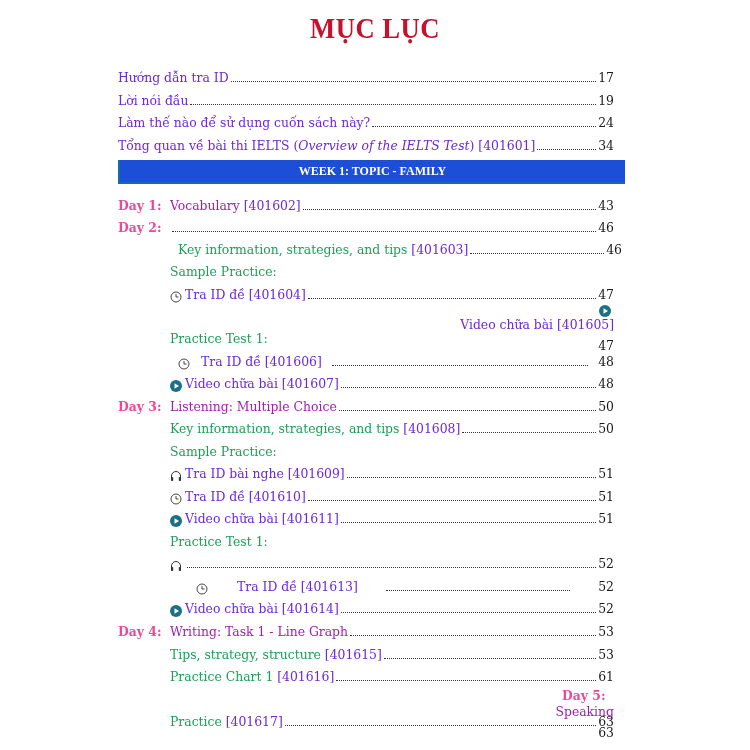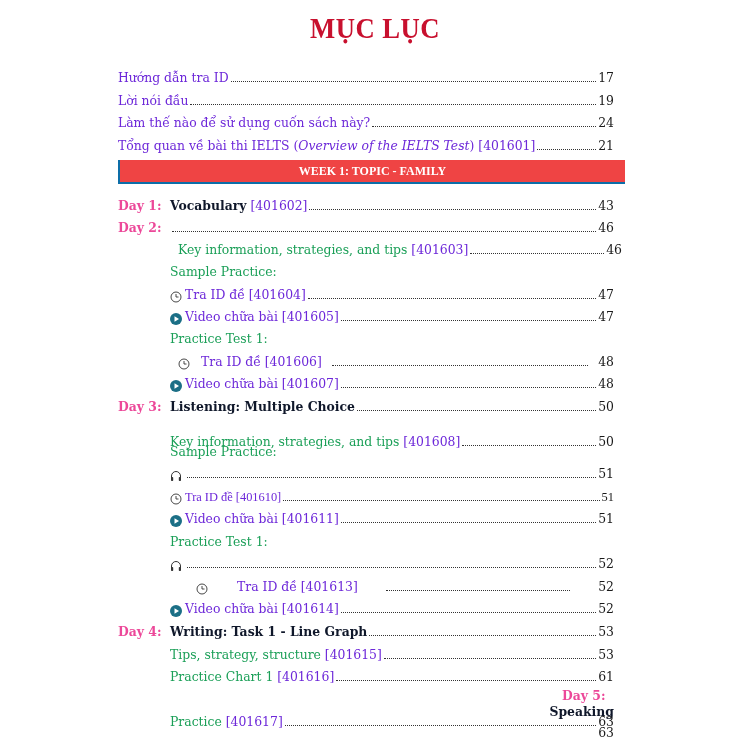--- a/index.html
+++ b/index.html
@@ -6,28 +6,28 @@
     body { width:750px; height:750px; position:relative; overflow:hidden;
            font-family:"DejaVu Serif", "Liberation Serif", serif; color:#1a1a1a; }
     .title { position:absolute; top:12px; left:0; width:750px; text-align:center;
              font-family:"Liberation Serif", serif; font-weight:bold; font-size:29px;
              color:#c8102e; letter-spacing:0.5px; transform:scaleX(0.92); }
     .row { position:absolute; left:0; width:496px; height:20px; display:flex; align-items:flex-end;
            font-size:12.4px; line-height:16px; white-space:nowrap; }
     .row .day { width:52px; flex:none; color:#ec4899; font-weight:bold; }
     .row .indent { width:52px; flex:none; }
     .row .label { flex:none; }
-    .row .red { color:#0f172a; font-weight:bold; }
+    .row .red { color:#a21caf; font-weight:normal; }
     .row .green { color:#1a9f57; }
     .row .black { color:#6d28d9; }
     .row .leader { flex:1; border-bottom:1px dotted #333; margin:0 2px 4px 2px; height:1px; }
     .row .page { flex:none; color:#1a1a1a; text-align:right; }
     .icon { display:inline-block; width:12px; height:12px; margin-right:3px; vertical-align:-1px; }
     .banner { position:absolute; left:118px; top:160px; width:507px; height:24px;
-              background:#ef4444; border-left:2px solid #0d6ea8; border-bottom:2px solid #0d6ea8;
+              background:#1d4ed8; border-left:2px solid #0d6ea8; border-bottom:2px solid #0d6ea8;
               box-sizing:border-box; color:#ffffff; font-weight:bold; font-size:12px;
               display:flex; align-items:center; justify-content:center;
               font-family:"Liberation Serif", serif; }
   </style>
 </head>
 <body>
 
 <div class="title">MỤC LỤC</div>
 
 <div class="row" style="top:66px;left:118px;">
@@ -41,21 +41,21 @@
   <span class="page">19</span>
 </div>
 <div class="row" style="top:111px;left:118px;">
   <span class="label black">Làm thế nào để sử dụng cuốn sách này?</span>
   <span class="leader"></span>
   <span class="page">24</span>
 </div>
 <div class="row" style="top:134px;left:118px;">
   <span class="label black"><span>Tổng quan về bài thi IELTS (</span><i>Overview of the IELTS Test</i><span>) [401601]</span></span>
   <span class="leader"></span>
-  <span class="page">21</span>
+  <span class="page">34</span>
 </div>
 
 <div class="banner">WEEK 1: TOPIC - FAMILY</div>
 
 <div id="entries">
     <div class="row" style="top: 194px; left: 118px;">
       <span class="day">Day 1:</span>
       <span class="label"><span class="red">Vocabulary</span><span class="black"> [401602]</span></span>
       <span class="leader"></span>
       <span class="page">43</span>
@@ -78,21 +78,21 @@
     <div class="row" style="top: 283px; left: 118px;">
       <span class="indent"></span>
       <span class="icon"><svg viewBox="0 0 12 12" width="12" height="12">
           <circle cx="6" cy="6" r="5" fill="none" stroke="#333" stroke-width="0.9"></circle>
           <path d="M6 3v3h2.5" fill="none" stroke="#333" stroke-width="0.9"></path>
         </svg></span>
       <span class="label black">Tra ID đề [401604]</span>
       <span class="leader"></span>
       <span class="page">47</span>
     </div>
-    <div class="row" style="top: 305px; left: 118px;">
+    <div class="row" style="top: 305px; left: 118px; flex-direction: column;">
       <span class="indent"></span>
       <span class="icon"><svg viewBox="0 0 12 12" width="12" height="12">
           <circle cx="6" cy="6" r="6" fill="#1b6f86"></circle>
           <path d="M4.5 3.3L9 6 4.5 8.7z" fill="#fff"></path>
         </svg></span>
       <span class="label black">Video chữa bài [401605]</span>
       <span class="leader"></span>
       <span class="page">47</span>
     </div>
     <div class="row" style="top: 327px; left: 118px;">
@@ -118,41 +118,42 @@
       <span class="label black">Video chữa bài [401607]</span>
       <span class="leader"></span>
       <span class="page">48</span>
     </div>
     <div class="row" style="top: 395px; left: 118px;">
       <span class="day">Day 3:</span>
       <span class="label"><span class="red">Listening: Multiple Choice</span><span class="black"></span></span>
       <span class="leader"></span>
       <span class="page">50</span>
     </div>
-    <div class="row" style="top: 430px; left: 118px; justify-content: center;">
+    <div class="row" style="top: 417px; left: 118px; justify-content: center;">
       <span class="indent"></span>
       <span class="label"><span class="green">Key information, strategies, and tips</span><span class="black"> [401608]</span></span>
       <span class="leader"></span>
       <span class="page">50</span>
     </div>
     <div class="row" style="top: 440px; left: 118px;">
       <span class="indent"></span>
       <span class="label green">Sample Practice:</span>
     </div>
     <div class="row" style="top: 462px; left: 118px;">
       <span class="indent"></span>
       <span class="icon"><svg viewBox="0 0 12 12" width="12" height="12">
           <path d="M1.5 8V6a4.5 4.5 0 0 1 9 0v2" fill="none" stroke="#333" stroke-width="1"></path>
           <rect x="1" y="7" width="2.2" height="4" rx="0.8" fill="#333"></rect>
           <rect x="8.8" y="7" width="2.2" height="4" rx="0.8" fill="#333"></rect>
         </svg></span>
+      <span class="label black">Tra ID bài nghe [401609]</span>
       <span class="leader"></span>
       <span class="page">51</span>
     </div>
-    <div class="row" style="top: 485px; left: 118px; font-family: Liberation Serif, serif;">
+    <div class="row" style="top: 485px; left: 118px;">
       <span class="indent"></span>
       <span class="icon"><svg viewBox="0 0 12 12" width="12" height="12">
           <circle cx="6" cy="6" r="5" fill="none" stroke="#333" stroke-width="0.9"></circle>
           <path d="M6 3v3h2.5" fill="none" stroke="#333" stroke-width="0.9"></path>
         </svg></span>
       <span class="label black">Tra ID đề [401610]</span>
       <span class="leader"></span>
       <span class="page">51</span>
     </div>
     <div class="row" style="top: 507px; left: 118px;">

